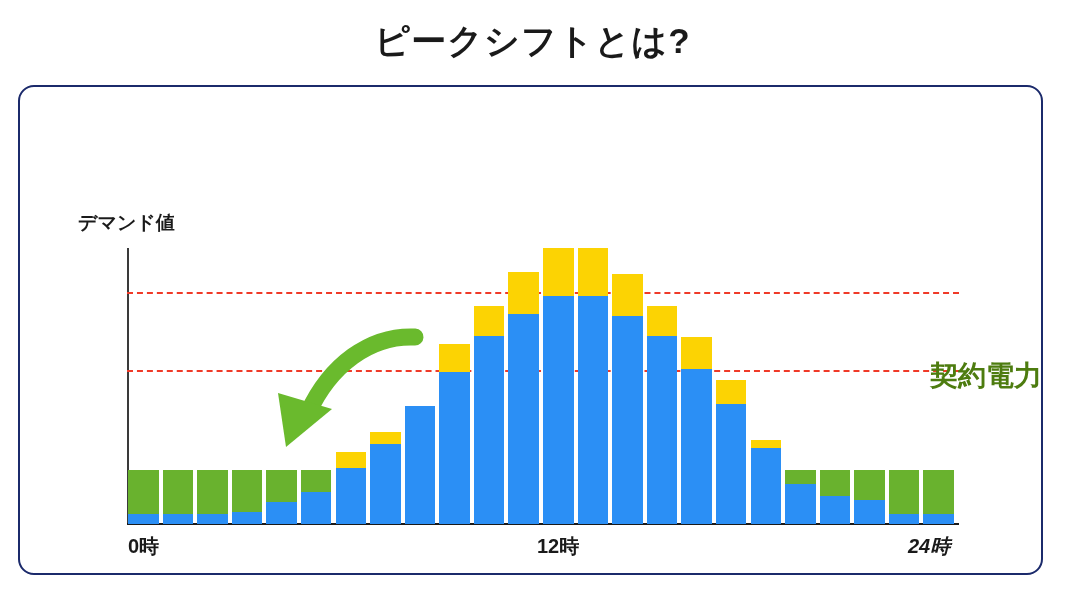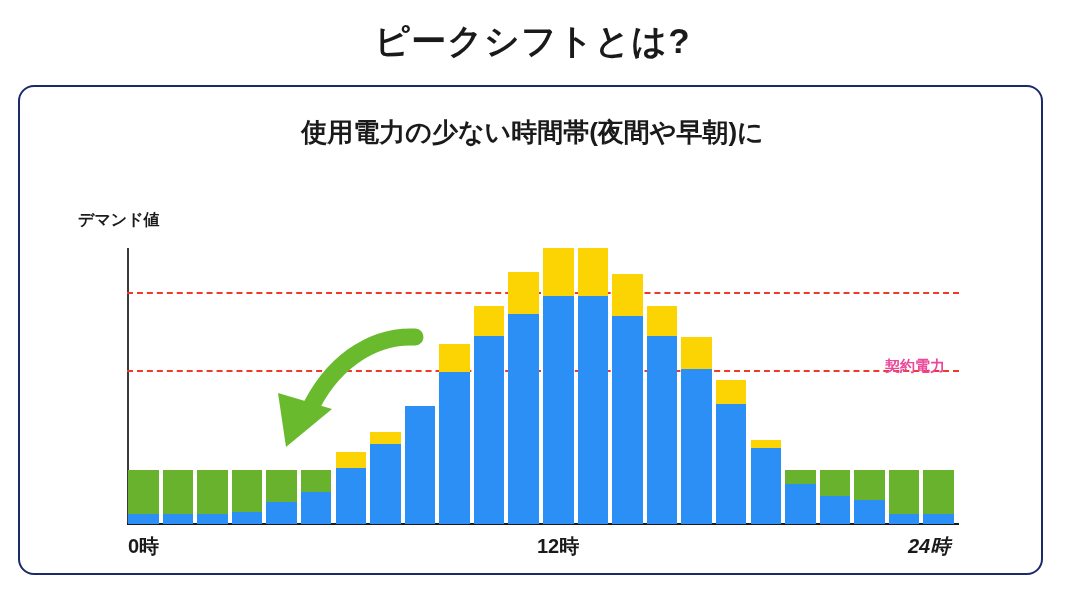--- a/index.html
+++ b/index.html
@@ -31,40 +31,40 @@
     line-height:34px;
   }
   #subtitle .sub-line{display:block;}
 
   
   #plot{
     position:absolute;left:0;top:0;width:1065px;height:600px;
   }
   #y-axis-label{
     position:absolute;left:78px;top:210px;
-    font-size:16px;font-weight:bold;color:#1a1a1a;
+    font-size:19px;font-weight:bold;color:#1a1a1a;
     white-space:nowrap;
   }
   #y-axis{
     position:absolute;left:127px;top:248px;
     width:2px;height:277px;background:#3a3a3a;
   }
   #x-axis{
     position:absolute;left:127px;top:523px;
     width:832px;height:2px;background:#1a1a1a;
   }
   .threshold{
     position:absolute;left:127px;height:0;
     border-top:2px dashed #f03a28;
   }
   #threshold-upper{top:292px;width:832px;}
   #threshold-lower{top:370px;width:832px;}
   #contract-label{
-    position:absolute;left:885px;top:357px;
-    font-size:15px;font-weight:bold;color:#ec4899;
+    position:absolute;left:930px;top:357px;
+    font-size:28px;font-weight:bold;color:#4d7c0f;
     white-space:nowrap;
   }
 
   
   #bars{
     position:absolute;left:128px;top:248px;
     width:830px;height:276px;
   }
   .bar{
     position:absolute;bottom:0;
@@ -85,21 +85,20 @@
   #arrow{position:absolute;left:250px;top:305px;width:180px;height:150px;}
 </style>
 </head>
 <body>
 
 <div id="page-title">ピークシフトとは?</div>
 
 <div id="card"></div>
 
 <div id="subtitle">
-  <span class="sub-line">使用電力の少ない時間帯(夜間や早朝)に</span>
 </div>
 
 <div id="plot">
 
   <div id="y-axis-label">デマンド値</div>
   <div id="y-axis"></div>
   <div id="x-axis"></div>
 
   <div class="threshold" id="threshold-upper"></div>
   <div class="threshold" id="threshold-lower"></div>

